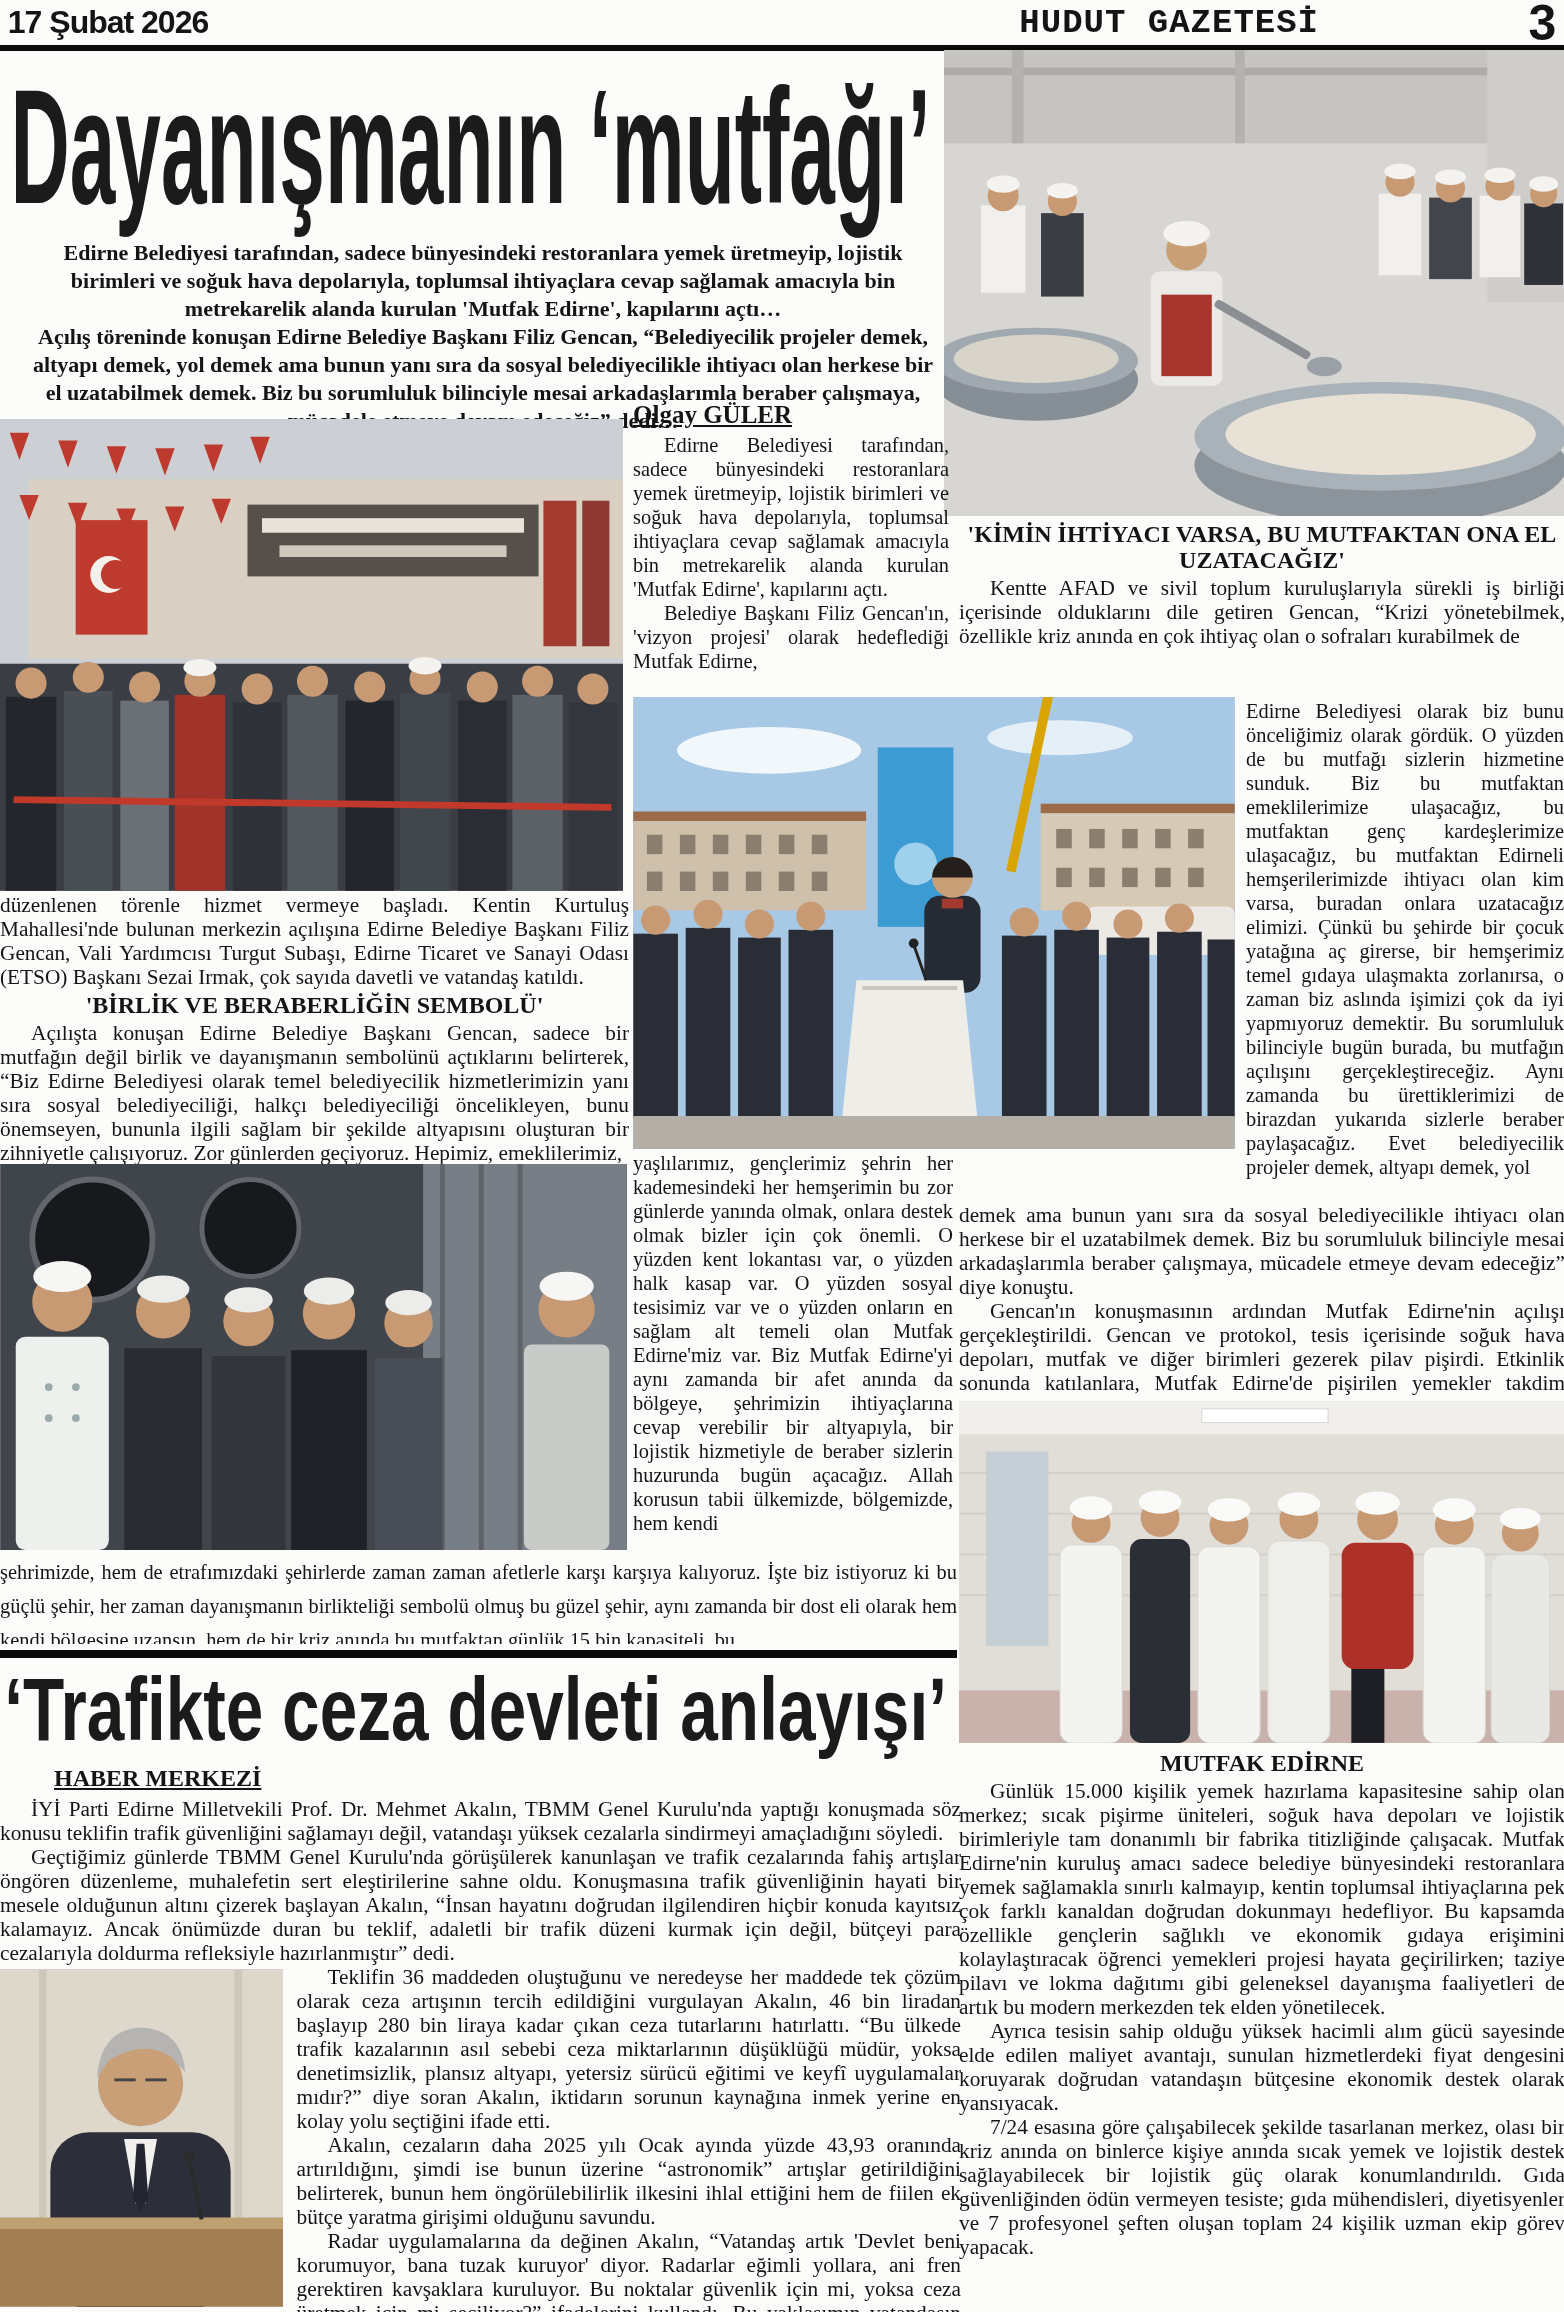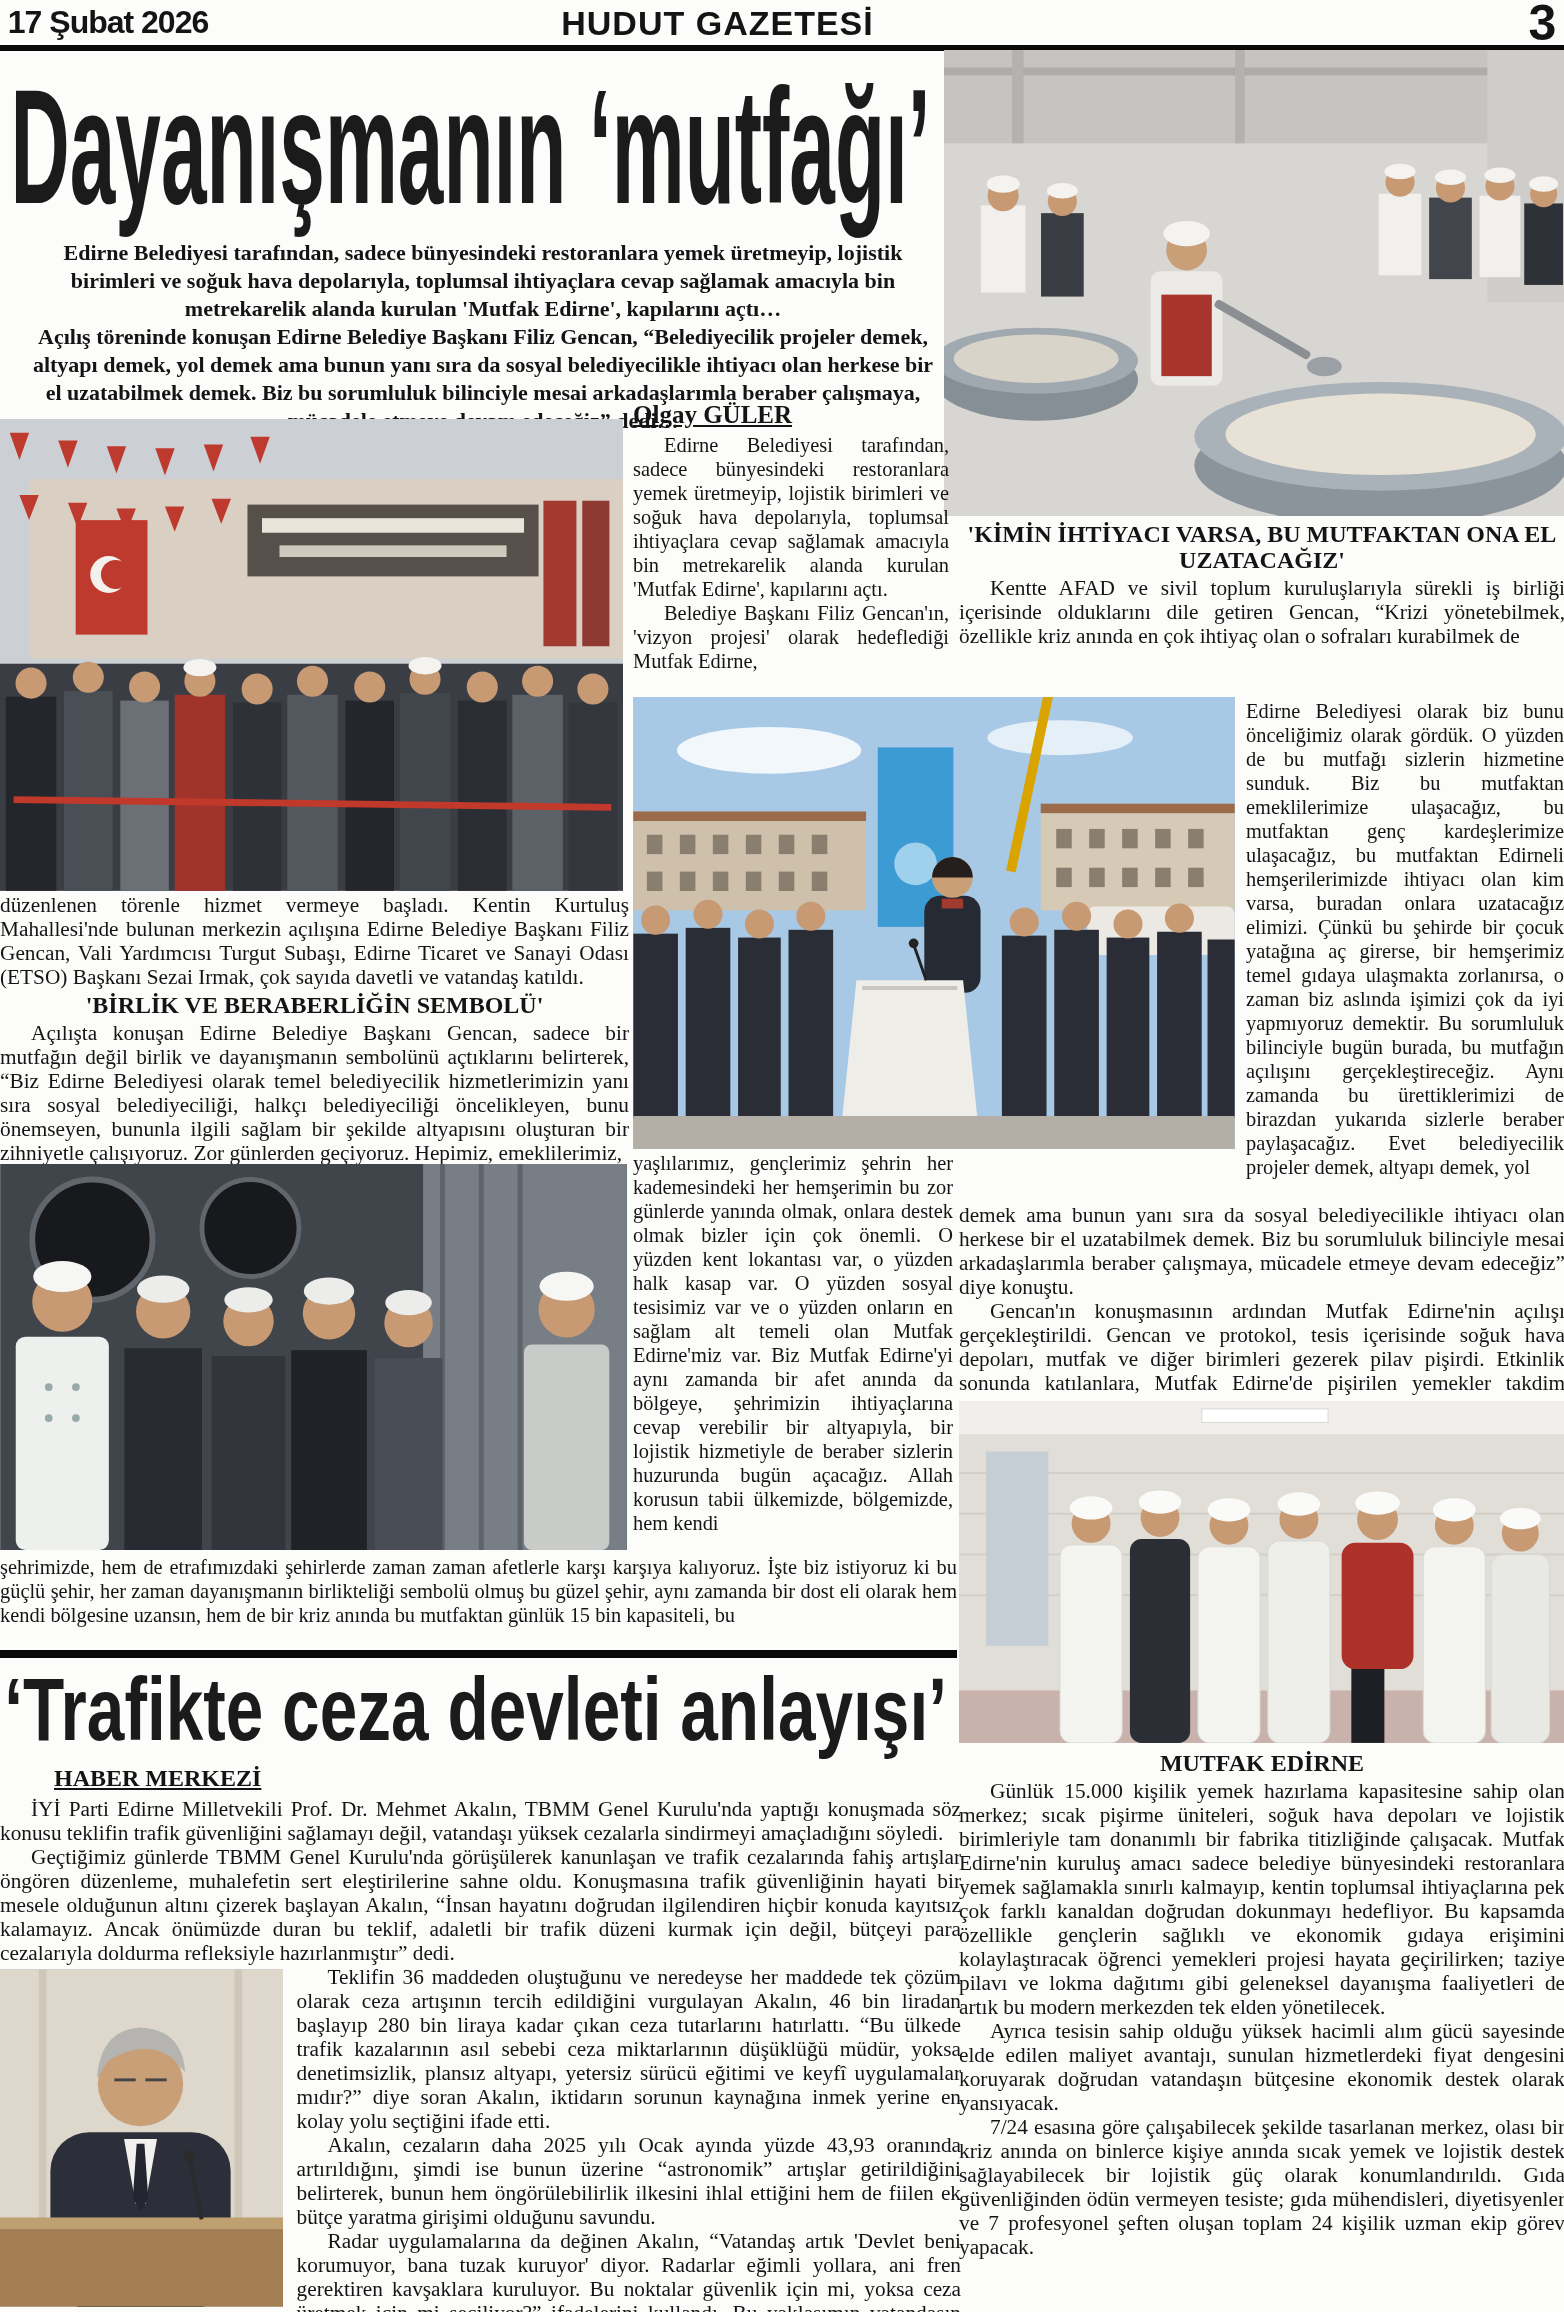--- a/index.html
+++ b/index.html
@@ -9,21 +9,21 @@
     font-family:"Liberation Serif", serif;
   }
   .abs{position:absolute;}
   p{margin:0; text-align:justify; font-size:21.3px; line-height:24px;}
   p.ind{text-indent:31px;}
   .colnarrow p{font-size:20.4px; line-height:24px;}
   .subhead{font-weight:bold; text-align:center; font-size:24px; line-height:26px; margin:2.9px 0; text-indent:0;}
   .byline{font-weight:bold; font-size:25px; line-height:29px; text-decoration:underline; display:inline-block; margin-bottom:3.9px;}
   .lead p{font-weight:bold; font-size:22px; line-height:28px; text-align:center; text-indent:0;}
   .hdr-date{font-family:"Liberation Sans",sans-serif; font-weight:bold; font-size:32px; letter-spacing:-1px;}
-  .hdr-masthead{font-family:Liberation Sans, sans-serif; font-weight:bold; font-size:34px; letter-spacing:1px; text-align:center;}
+  .hdr-masthead{font-family:Liberation Mono, monospace; font-weight:bold; font-size:34px; letter-spacing:1px; text-align:right;}
   .hdr-page{font-family:"Liberation Sans",sans-serif; font-weight:bold; font-size:50px; line-height:47px;}
   .rule{background:#0a0a0a;}
   .photo{background:#ccc; overflow:hidden;}
   .photo svg{display:block;}
   .a2-photo{float:left; width:283px; height:338px; margin:3.9px 13.6px 3.9px 0; background:#ccc;}
 </style>
 </head>
 <body>
 
 <div class="page">
@@ -335,21 +335,21 @@
           <ellipse cx="584" cy="126" rx="28" ry="15" fill="#f6f6f4"></ellipse>
       </g>
     </svg>
   </div>
 
   <div class="abs colnarrow" style="left:633px;top:1151px;width:320px;height:400px;overflow:hidden;">
     <p>yaşlılarımız, gençlerimiz şehrin her kademesindeki her hemşerimin bu zor günlerde yanında olmak, onlara destek olmak bizler için çok önemli. O yüzden kent lokantası var, o yüzden halk kasap var. O yüzden sosyal tesisimiz var ve o yüzden onların en sağlam alt temeli olan Mutfak Edirne'miz var. Biz Mutfak Edirne'yi aynı zamanda bir afet anında da bölgeye, şehrimizin ihtiyaçlarına cevap verebilir bir altyapıyla, bir lojistik hizmetiyle de beraber sizlerin huzurunda bugün açacağız. Allah korusun tabii ülkemizde, bölgemizde, hem kendi</p>
   </div>
 
   <div class="abs" style="left:0;top:1555px;width:957px;height:89px;overflow:hidden;">
-    <p style="font-size:20.4px;line-height:24px;">şehrimizde, hem de etrafımızdaki şehirlerde zaman zaman afetlerle karşı karşıya kalıyoruz. İşte biz istiyoruz ki bu güçlü şehir, her zaman dayanışmanın birlikteliği sembolü olmuş bu güzel şehir, aynı zamanda bir dost eli olarak hem kendi bölgesine uzansın, hem de bir kriz anında bu mutfaktan günlük 15 bin kapasiteli, bu</p>
+    <p style="font-size:20.4px;line-height:34px;">şehrimizde, hem de etrafımızdaki şehirlerde zaman zaman afetlerle karşı karşıya kalıyoruz. İşte biz istiyoruz ki bu güçlü şehir, her zaman dayanışmanın birlikteliği sembolü olmuş bu güzel şehir, aynı zamanda bir dost eli olarak hem kendi bölgesine uzansın, hem de bir kriz anında bu mutfaktan günlük 15 bin kapasiteli, bu</p>
   </div>
 
   <div class="abs" style="left:0;top:1650px;width:961px;height:663px;overflow:hidden;">
     <div class="rule" style="width:957px;height:7.8px;"></div>
     <svg style="overflow:visible;display:block;margin-top:1.9px;" width="957" height="97" viewBox="0 0 986 100">
       <text x="4" y="82" font-family="Liberation Sans, sans-serif" font-weight="bold" font-size="92" fill="#1b1b1b" textLength="972" lengthAdjust="spacingAndGlyphs">‘Trafikte ceza devleti anlayışı’</text>
     </svg>
     <div style="margin:7.8px 0 0 54px;">
       <span class="byline" style="font-size:24px;">HABER MERKEZİ</span>
     </div>

